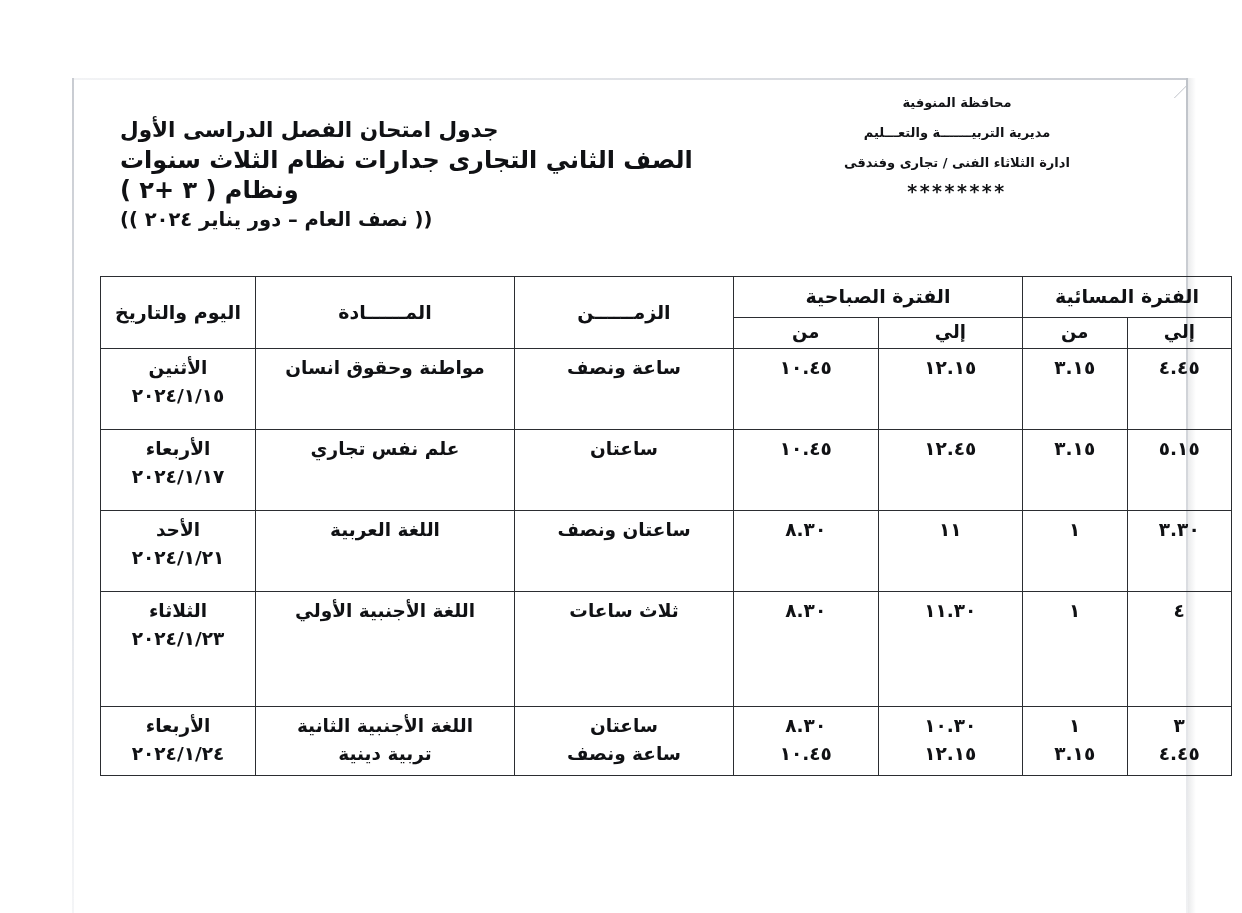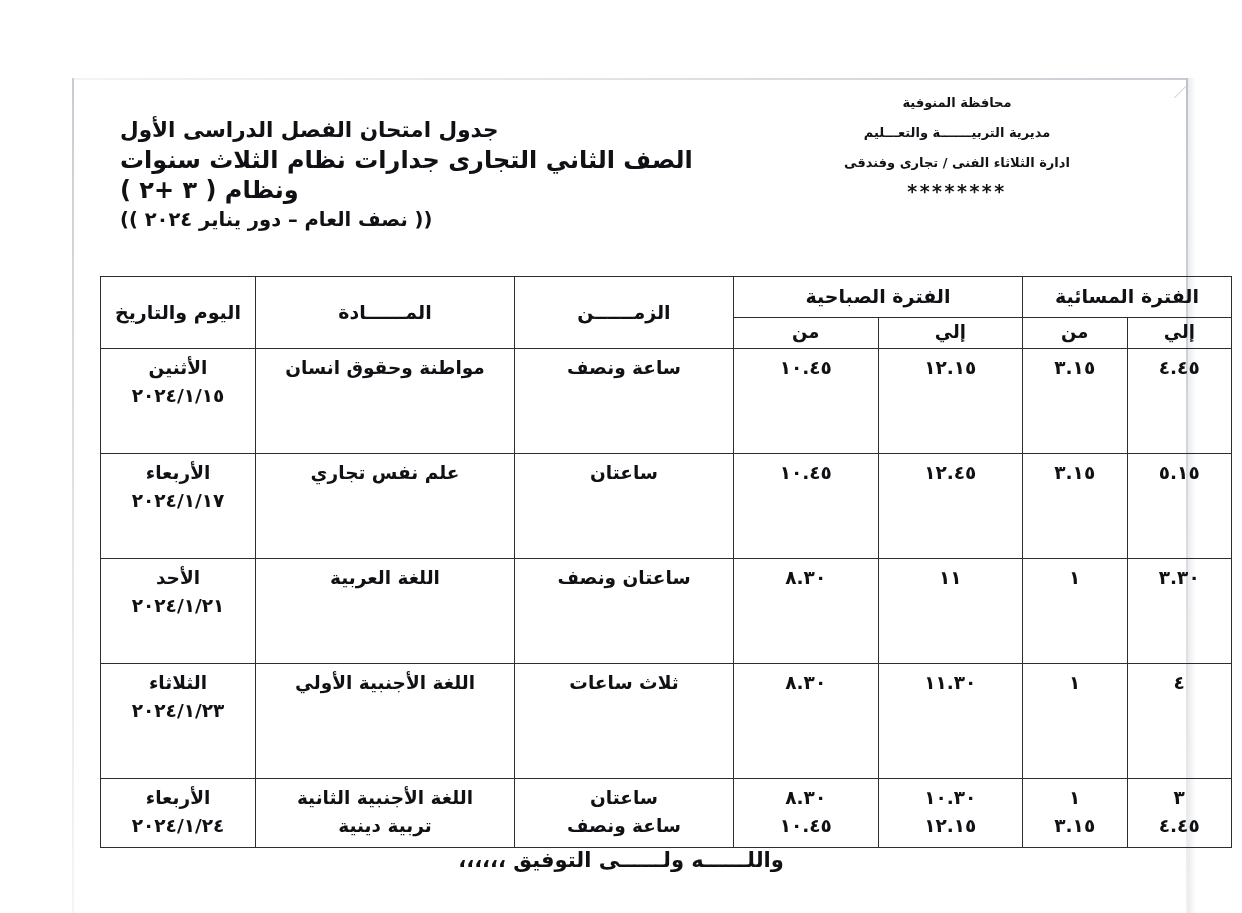--- a/index.html
+++ b/index.html
@@ -157,21 +157,21 @@
   td.c-daydate { width: 146px; }
   td.c-subject { width: 250px; }
   td.c-time    { width: 210px; }
   td.c-m-from, td.c-m-to { width: 140px; }
   td.c-e-from, td.c-e-to { width: 100px; }
 
   .cell-line { display: block; white-space: nowrap; }
   .cell-line + .cell-line { margin-top: 2px; }
 
   .row-tall td { padding-bottom: 54px; }
-  .row-std  td { padding-bottom: 44px; }
+  .row-std  td { padding-bottom: 20px; }
   .row-last td { padding-bottom: 8px; }
 
   
   .note-block {
     position: absolute;
     right: 108px;
     top: 752px;
     width: 1068px;
     text-align: justify;
     text-align-last: justify;
@@ -363,15 +363,14 @@
             <span class="cell-line">تربية دينية</span>
           </td>
           <td class="c-daydate">
             <span class="cell-line">الأربعاء</span>
             <span class="cell-line">٢٠٢٤/١/٢٤</span>
           </td>
         </tr>
       </tbody>
   </table>
 
-  <div class="closing-line">واللــــــه ولــــــى التوفيق ،،،،،،</div>
 
 </div>
 
 </body></html>

